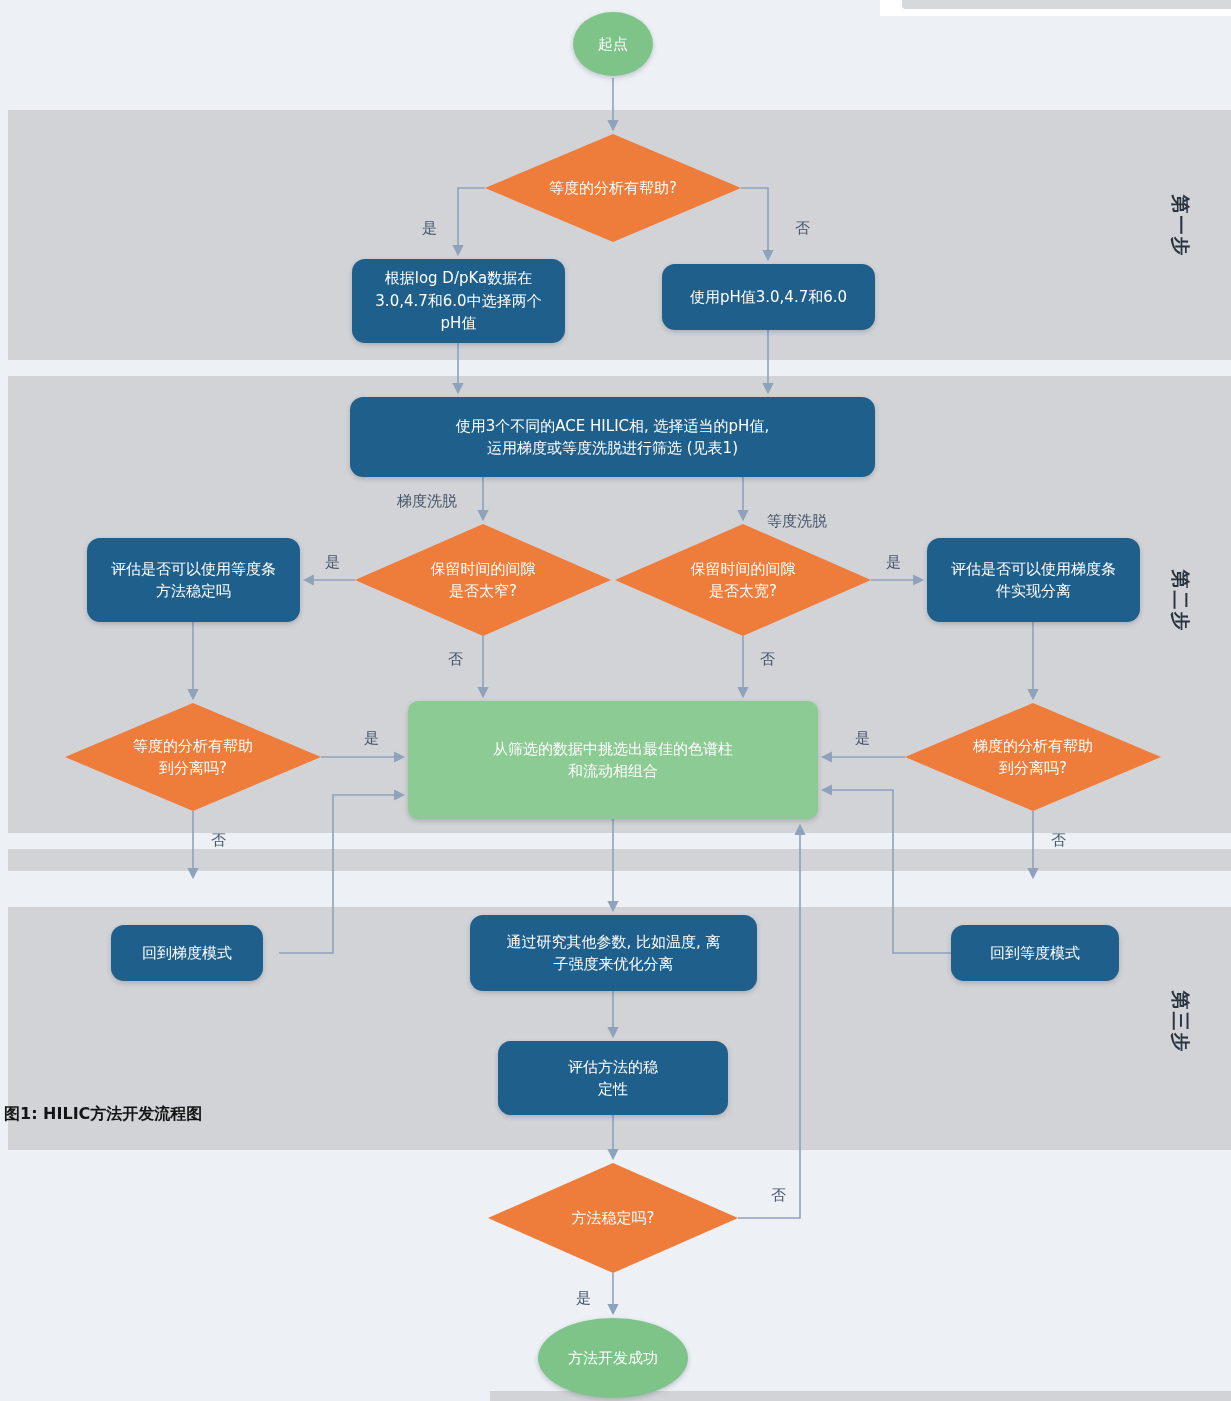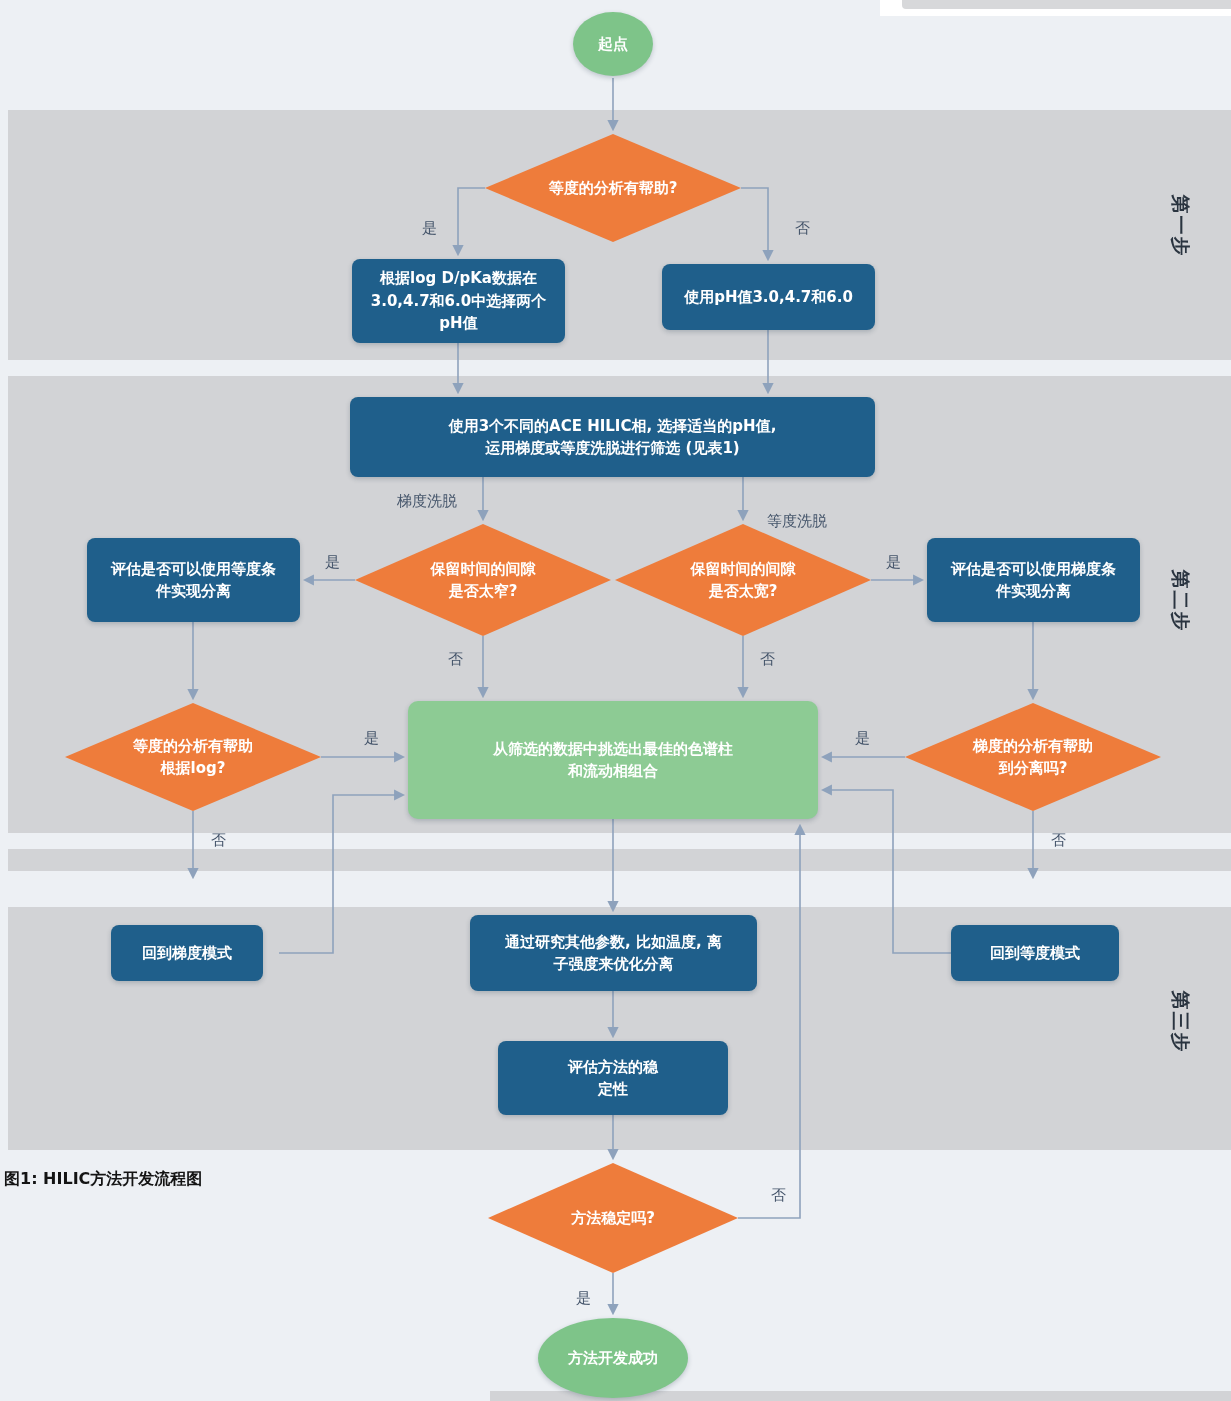--- a/index.html
+++ b/index.html
@@ -20,32 +20,32 @@
   .band2{top:376px;height:457px;}
   .band-thin{top:849px;height:22px;}
   .band3{top:907px;height:243px;}
   .corner-white{position:absolute;left:880px;top:0;width:351px;height:16px;background:#ffffff;}
   .corner-gray{position:absolute;left:902px;top:0;width:329px;height:9px;background:#d7d8da;border-radius:0 0 0 4px;}
   .bottom-strip{position:absolute;left:490px;top:1391px;width:741px;height:10px;background:var(--band);}
   .connectors{position:absolute;left:0;top:0;pointer-events:none;}
   .node{
     position:absolute;display:flex;align-items:center;justify-content:center;
     text-align:center;color:#fff;font-size:15px;line-height:1.5;
-    white-space:pre-line;box-sizing:border-box;padding:4px 10px;font-weight:bold;
+    white-space:pre-line;box-sizing:border-box;padding:4px 10px;
   }
-  .rect{background:var(--blue);border-radius:8px;box-shadow:0 2px 5px rgba(25,45,65,.22);}
+  .rect{background:var(--blue);border-radius:13px;box-shadow:0 2px 5px rgba(25,45,65,.22);}
   .diamond{background:var(--orange);clip-path:polygon(50% 0,100% 50%,50% 100%,0 50%);padding:4px 30px;}
   .ellipse{background:var(--green);border-radius:50%;box-shadow:0 2px 5px rgba(25,45,65,.22);}
   .green-rect{background:var(--green-lt);border-radius:10px;box-shadow:0 2px 5px rgba(25,45,65,.22);}
   .edge-label{position:absolute;color:var(--label);font-size:15px;font-weight:500;}
   .step-label{
     position:absolute;width:80px;height:24px;text-align:center;
     transform:rotate(90deg);color:#2A3440;font-size:19px;font-weight:600;letter-spacing:2px;
   }
-  .caption{position:absolute;left:4px;top:1169px;font-size:16px;font-weight:700;color:#141414;}
+  .caption{position:absolute;left:4px;top:1104px;font-size:16px;font-weight:700;color:#141414;}
 </style>
 </head>
 <body>
 
 <div class="canvas">
 
   <div class="band band1"></div>
   <div class="band band2"></div>
   <div class="band band-thin"></div>
   <div class="band band3"></div>
@@ -100,30 +100,30 @@
   <div class="node rect" style="left:350px;top:397px;width:525px;height:80px;">使用3个不同的ACE HILIC相, 选择适当的pH值,
 运用梯度或等度洗脱进行筛选 (见表1)</div>
 
   <div class="node diamond" style="left:355px;top:524px;width:256px;height:112px;">保留时间的间隙
 是否太窄?</div>
 
   <div class="node diamond" style="left:615px;top:524px;width:256px;height:112px;">保留时间的间隙
 是否太宽?</div>
 
   <div class="node rect" style="left:87px;top:538px;width:213px;height:84px;">评估是否可以使用等度条
-件实现分离</div>
+方法稳定吗</div>
 
   <div class="node rect" style="left:927px;top:538px;width:213px;height:84px;">评估是否可以使用梯度条
 件实现分离</div>
 
   <div class="node green-rect" style="left:408px;top:701px;width:410px;height:118px;">从筛选的数据中挑选出最佳的色谱柱
 和流动相组合</div>
 
   <div class="node diamond" style="left:65px;top:703px;width:256px;height:108px;">等度的分析有帮助
-根据log?</div>
+到分离吗?</div>
 
   <div class="node diamond" style="left:905px;top:703px;width:256px;height:108px;">梯度的分析有帮助
 到分离吗?</div>
 
   <div class="node rect" style="left:111px;top:925px;width:152px;height:56px;">回到梯度模式</div>
 
   <div class="node rect" style="left:951px;top:925px;width:168px;height:56px;">回到等度模式</div>
 
   <div class="node rect" style="left:470px;top:915px;width:287px;height:76px;">通过研究其他参数, 比如温度, 离
 子强度来优化分离</div>

